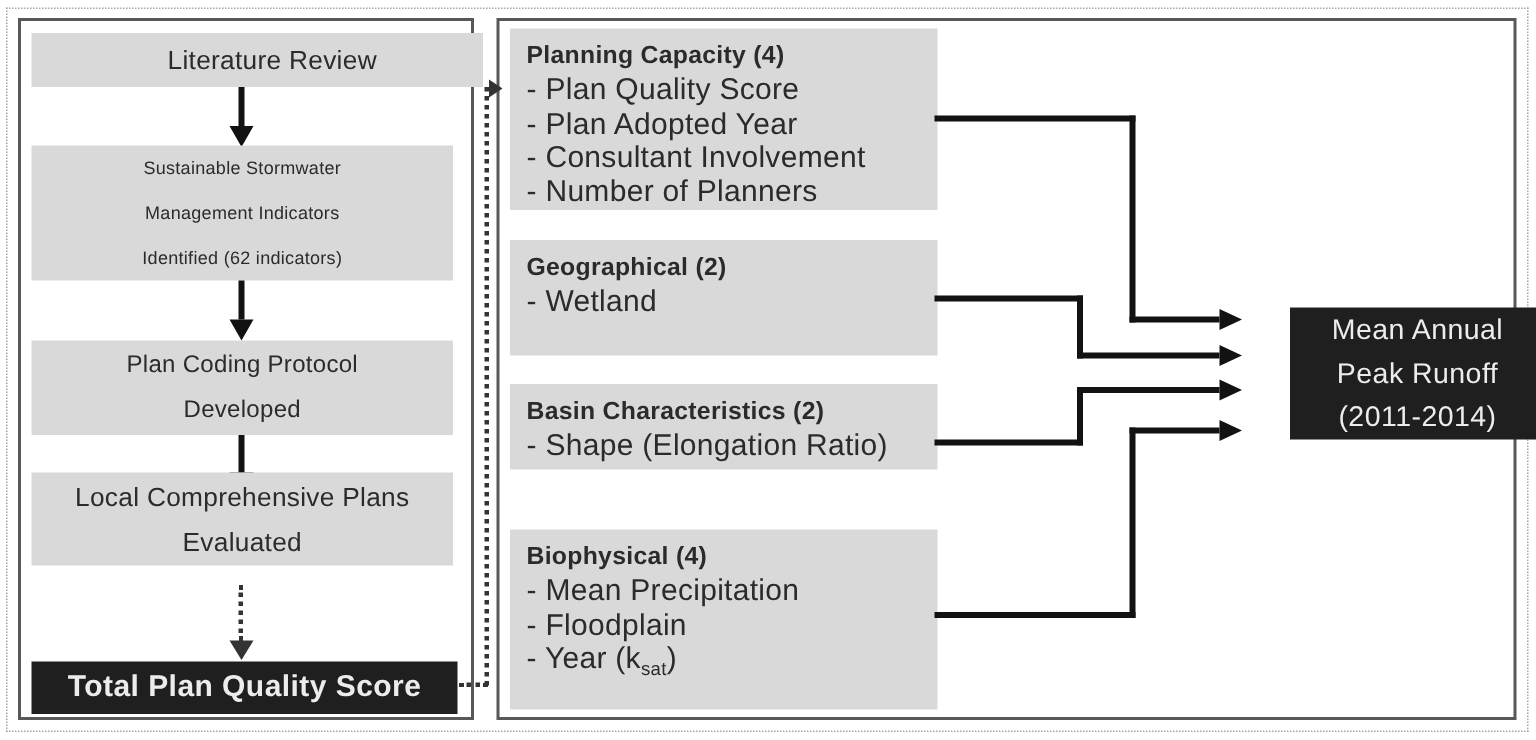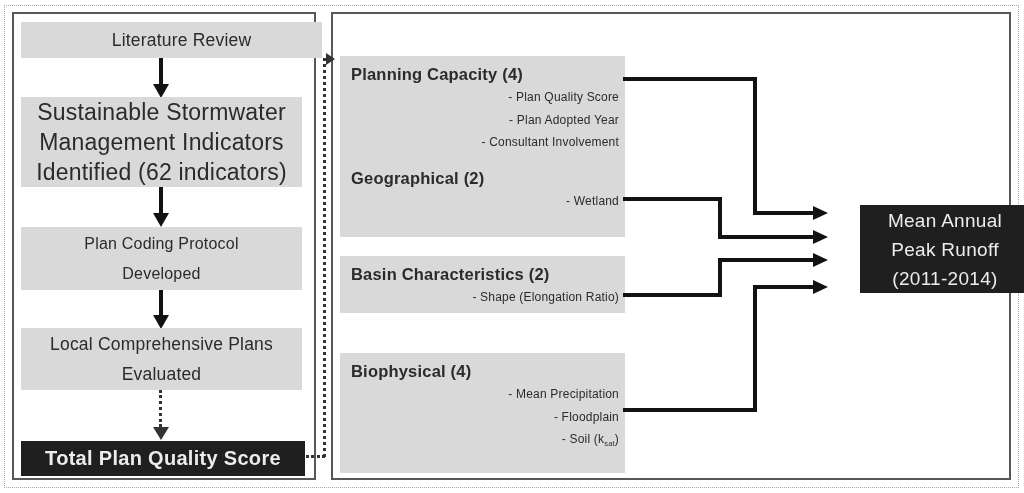--- a/index.html
+++ b/index.html
@@ -17,21 +17,21 @@
   .dark-box{
     position:absolute;background:#1f1f1f;color:#ececec;
     display:flex;align-items:center;justify-content:center;
     text-align:center;white-space:pre-line;letter-spacing:0.3px;
   }
   .cat-box{
     position:absolute;background:#d9d9d9;color:#2b2b2b;
     box-sizing:border-box;padding:7px 6px 0 11px;
   }
   .cat-title{font-weight:bold;font-size:16.5px;line-height:23px;letter-spacing:0.2px;}
-  .cat-item{font-size:12px;line-height:22.5px;letter-spacing:0.2px;text-align:right;}
+  .cat-item{font-size:20px;line-height:22.5px;letter-spacing:0.2px;}
   .cat-item sub{font-size:0.62em;}
   .hline{position:absolute;height:4px;background:#121212;}
   .vline{position:absolute;width:4px;background:#121212;}
   .head-right{position:absolute;width:0;height:0;
     border-top:7px solid transparent;border-bottom:7px solid transparent;
     border-left:15px solid #121212;}
   .head-down{position:absolute;width:0;height:0;
     border-left:8px solid transparent;border-right:8px solid transparent;
     border-top:14px solid #121212;}
   .vdot{position:absolute;width:0;border-left:3px dotted #333333;}
@@ -48,46 +48,46 @@
   <div class="outer-border" style="left:4px;top:5px;width:1013px;height:481px;"></div>
 
   <div class="panel" style="left:12px;top:12px;width:300px;height:464px;"></div>
   <div class="panel" style="left:331px;top:12px;width:676px;height:464px;"></div>
 
   <div class="gray-box" style="left:21px;top:22px;width:281px;height:36px;font-size:17.5px;padding-left:20px;">Literature Review</div>
 
   <div class="vline" style="left:159px;top:58px;height:26px;"></div>
   <div class="head-down" style="left:153px;top:84px;"></div>
 
-  <div class="gray-box" style="left:21px;top:97px;width:281px;height:90px;font-size:23px;line-height:30px;">Sustainable Stormwater
+  <div class="gray-box" style="left:21px;top:97px;width:281px;height:90px;font-size:12px;line-height:30px;">Sustainable Stormwater
 Management Indicators
 Identified (62 indicators)</div>
 
   <div class="vline" style="left:159px;top:187px;height:26px;"></div>
   <div class="head-down" style="left:153px;top:213px;"></div>
 
   <div class="gray-box" style="left:21px;top:227px;width:281px;height:63px;font-size:16px;line-height:30px;">Plan Coding Protocol
 Developed</div>
 
   <div class="vline" style="left:159px;top:290px;height:25px;"></div>
   <div class="head-down" style="left:153px;top:315px;"></div>
 
-  <div class="gray-box" style="left:21px;top:328px;width:281px;height:62px;font-size:17.5px;line-height:30px;">Local Comprehensive Plans
+  <div class="gray-box" style="left:21px;top:315px;width:281px;height:62px;font-size:17.5px;line-height:30px;">Local Comprehensive Plans
 Evaluated</div>
 
   <div class="vdot" style="left:159px;top:390px;height:37px;"></div>
   <div class="head-down" style="left:153px;top:427px;border-top-width:13px;border-top-color:#333333;"></div>
 
   <div class="dark-box" style="left:21px;top:441px;width:284px;height:35px;font-size:20px;font-weight:bold;">Total Plan Quality Score</div>
 
   <div class="hdot" style="left:306px;top:455px;width:19px;"></div>
   <div class="vdot" style="left:323px;top:58px;height:399px;"></div>
   <div class="dhead-right" style="left:326px;top:53px;"></div>
 
-  <div class="cat-box" style="left:340px;top:19px;width:285px;height:121px;margin-top:37px;">
+  <div class="cat-box" style="left:340px;top:19px;width:285px;height:121px;">
     <div class="cat-title">Planning Capacity (4)</div>
     <div class="cat-item">- Plan Quality Score</div>
     <div class="cat-item">- Plan Adopted Year</div>
     <div class="cat-item">- Consultant Involvement</div>
     <div class="cat-item">- Number of Planners</div>
   </div>
 
   <div class="cat-box" style="left:340px;top:160px;width:285px;height:77px;">
     <div class="cat-title">Geographical (2)</div>
     <div class="cat-item">- Wetland</div>
@@ -95,21 +95,21 @@
 
   <div class="cat-box" style="left:340px;top:256px;width:285px;height:57px;">
     <div class="cat-title">Basin Characteristics (2)</div>
     <div class="cat-item">- Shape (Elongation Ratio)</div>
   </div>
 
   <div class="cat-box" style="left:340px;top:353px;width:285px;height:120px;">
     <div class="cat-title">Biophysical (4)</div>
     <div class="cat-item">- Mean Precipitation</div>
     <div class="cat-item">- Floodplain</div>
-    <div class="cat-item"><span>- Soil (k</span><sub>sat</sub><span>)</span></div>
+    <div class="cat-item"><span>- Year (k</span><sub>sat</sub><span>)</span></div>
   </div>
 
   <div class="hline" style="left:623px;top:77px;width:134px;"></div>
   <div class="vline" style="left:753px;top:77px;height:138px;"></div>
   <div class="hline" style="left:753px;top:211px;width:60px;"></div>
   <div class="head-right" style="left:813px;top:206px;"></div>
 
   <div class="hline" style="left:623px;top:197px;width:99px;"></div>
   <div class="vline" style="left:718px;top:197px;height:42px;"></div>
   <div class="hline" style="left:718px;top:235px;width:95px;"></div>

